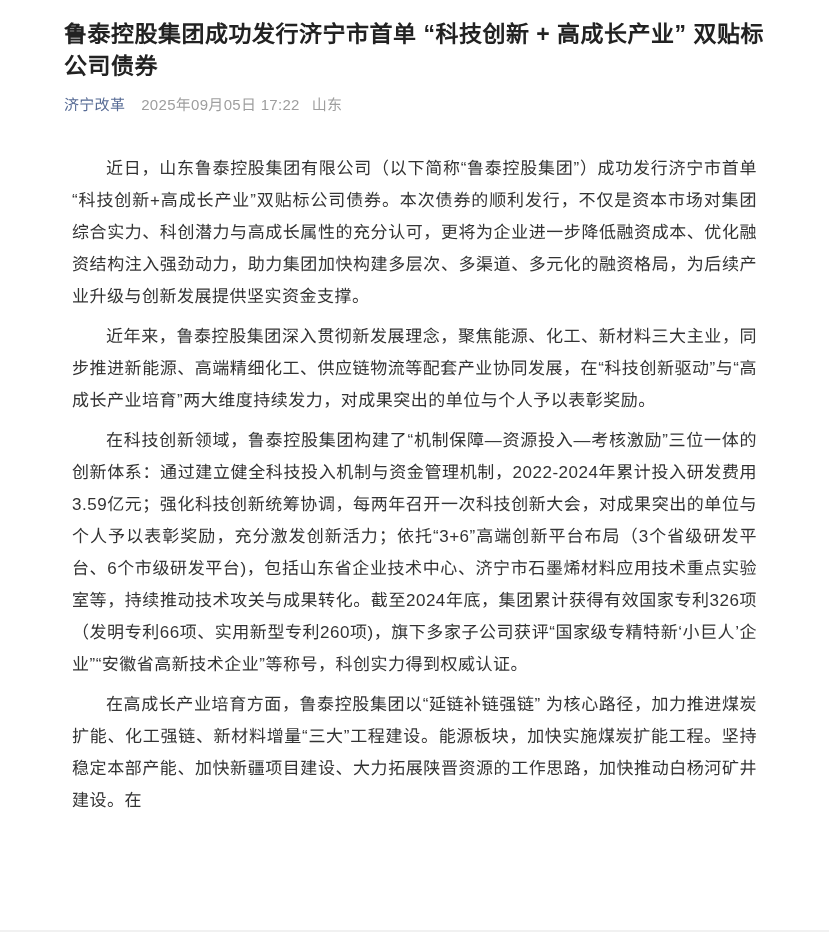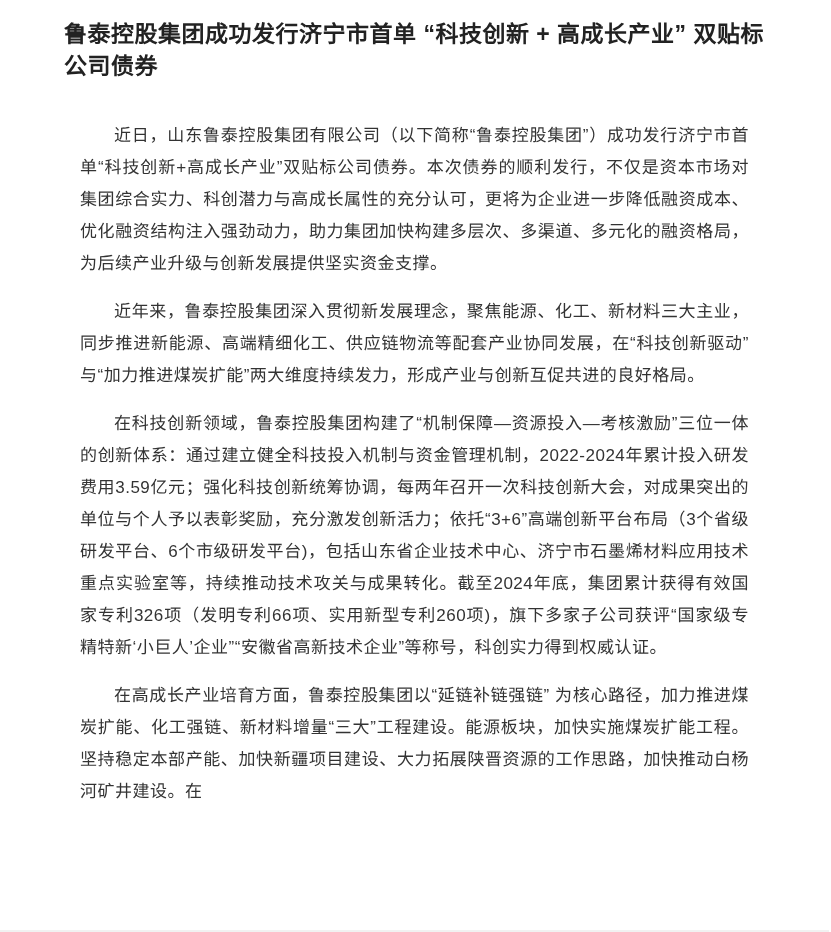--- a/index.html
+++ b/index.html
@@ -46,43 +46,46 @@
   }
   .content {
     margin-top: 38px;
     font-size: 17px;
     line-height: 32px;
     color: #333333;
     letter-spacing: 0.5px;
     text-align: justify;
   }
   .content p {
-    margin: 16px;
+    margin: 8px;
     text-indent: 2em;
   }
   .bottom-divider {
     position: absolute;
     left: 0;
     bottom: 0;
     width: 100%;
     height: 2px;
     background: #f1f1f1;
   }
 </style>
 </head>
 <body>
 
 <div class="page">
   <div class="inner">
 
     <h1 class="article-title">鲁泰控股集团成功发行济宁市首单 “科技创新 + 高成长产业” 双贴标公司债券</h1>
 
+    <div class="byline">
+      <span class="account">济宁改革</span><span class="datetime">2025年09月05日 17:22</span><span class="location">山东</span>
+    </div>
 
     <div class="content">
       <p>近日，山东鲁泰控股集团有限公司（以下简称“鲁泰控股集团”）成功发行济宁市首单“科技创新+高成长产业”双贴标公司债券。本次债券的顺利发行，不仅是资本市场对集团综合实力、科创潜力与高成长属性的充分认可，更将为企业进一步降低融资成本、优化融资结构注入强劲动力，助力集团加快构建多层次、多渠道、多元化的融资格局，为后续产业升级与创新发展提供坚实资金支撑。</p>
-      <p>近年来，鲁泰控股集团深入贯彻新发展理念，聚焦能源、化工、新材料三大主业，同步推进新能源、高端精细化工、供应链物流等配套产业协同发展，在“科技创新驱动”与“加力推进煤炭扩能”两大维度持续发力，形成产业与创新互促共进的良好格局。</p>
+      <p>近年来，鲁泰控股集团深入贯彻新发展理念，聚焦能源、化工、新材料三大主业，同步推进新能源、高端精细化工、供应链物流等配套产业协同发展，在“科技创新驱动”与“高成长产业培育”两大维度持续发力，对成果突出的单位与个人予以表彰奖励。</p>
       <p>在科技创新领域，鲁泰控股集团构建了“机制保障—资源投入—考核激励”三位一体的创新体系：通过建立健全科技投入机制与资金管理机制，2022-2024年累计投入研发费用3.59亿元；强化科技创新统筹协调，每两年召开一次科技创新大会，对成果突出的单位与个人予以表彰奖励，充分激发创新活力；依托“3+6”高端创新平台布局（3个省级研发平台、6个市级研发平台)，包括山东省企业技术中心、济宁市石墨烯材料应用技术重点实验室等，持续推动技术攻关与成果转化。截至2024年底，集团累计获得有效国家专利326项（发明专利66项、实用新型专利260项)，旗下多家子公司获评“国家级专精特新‘小巨人’企业”“安徽省高新技术企业”等称号，科创实力得到权威认证。</p>
       <p><span>在高成长产业培育方面，鲁泰控股集团以“延链补链强链” 为核心路径，加力推进煤炭扩能、化工强链、新材料增量“三大”工程建设。能源板块，加快实施煤炭扩能工程。坚持稳定本部产能、加快新疆项目建设、大力拓展陕晋资源的工作思路，加快推动白杨河矿井建设。在</span></p>
     </div>
 
   </div>
   <div class="bottom-divider"></div>
 </div>
 
 </body></html>

